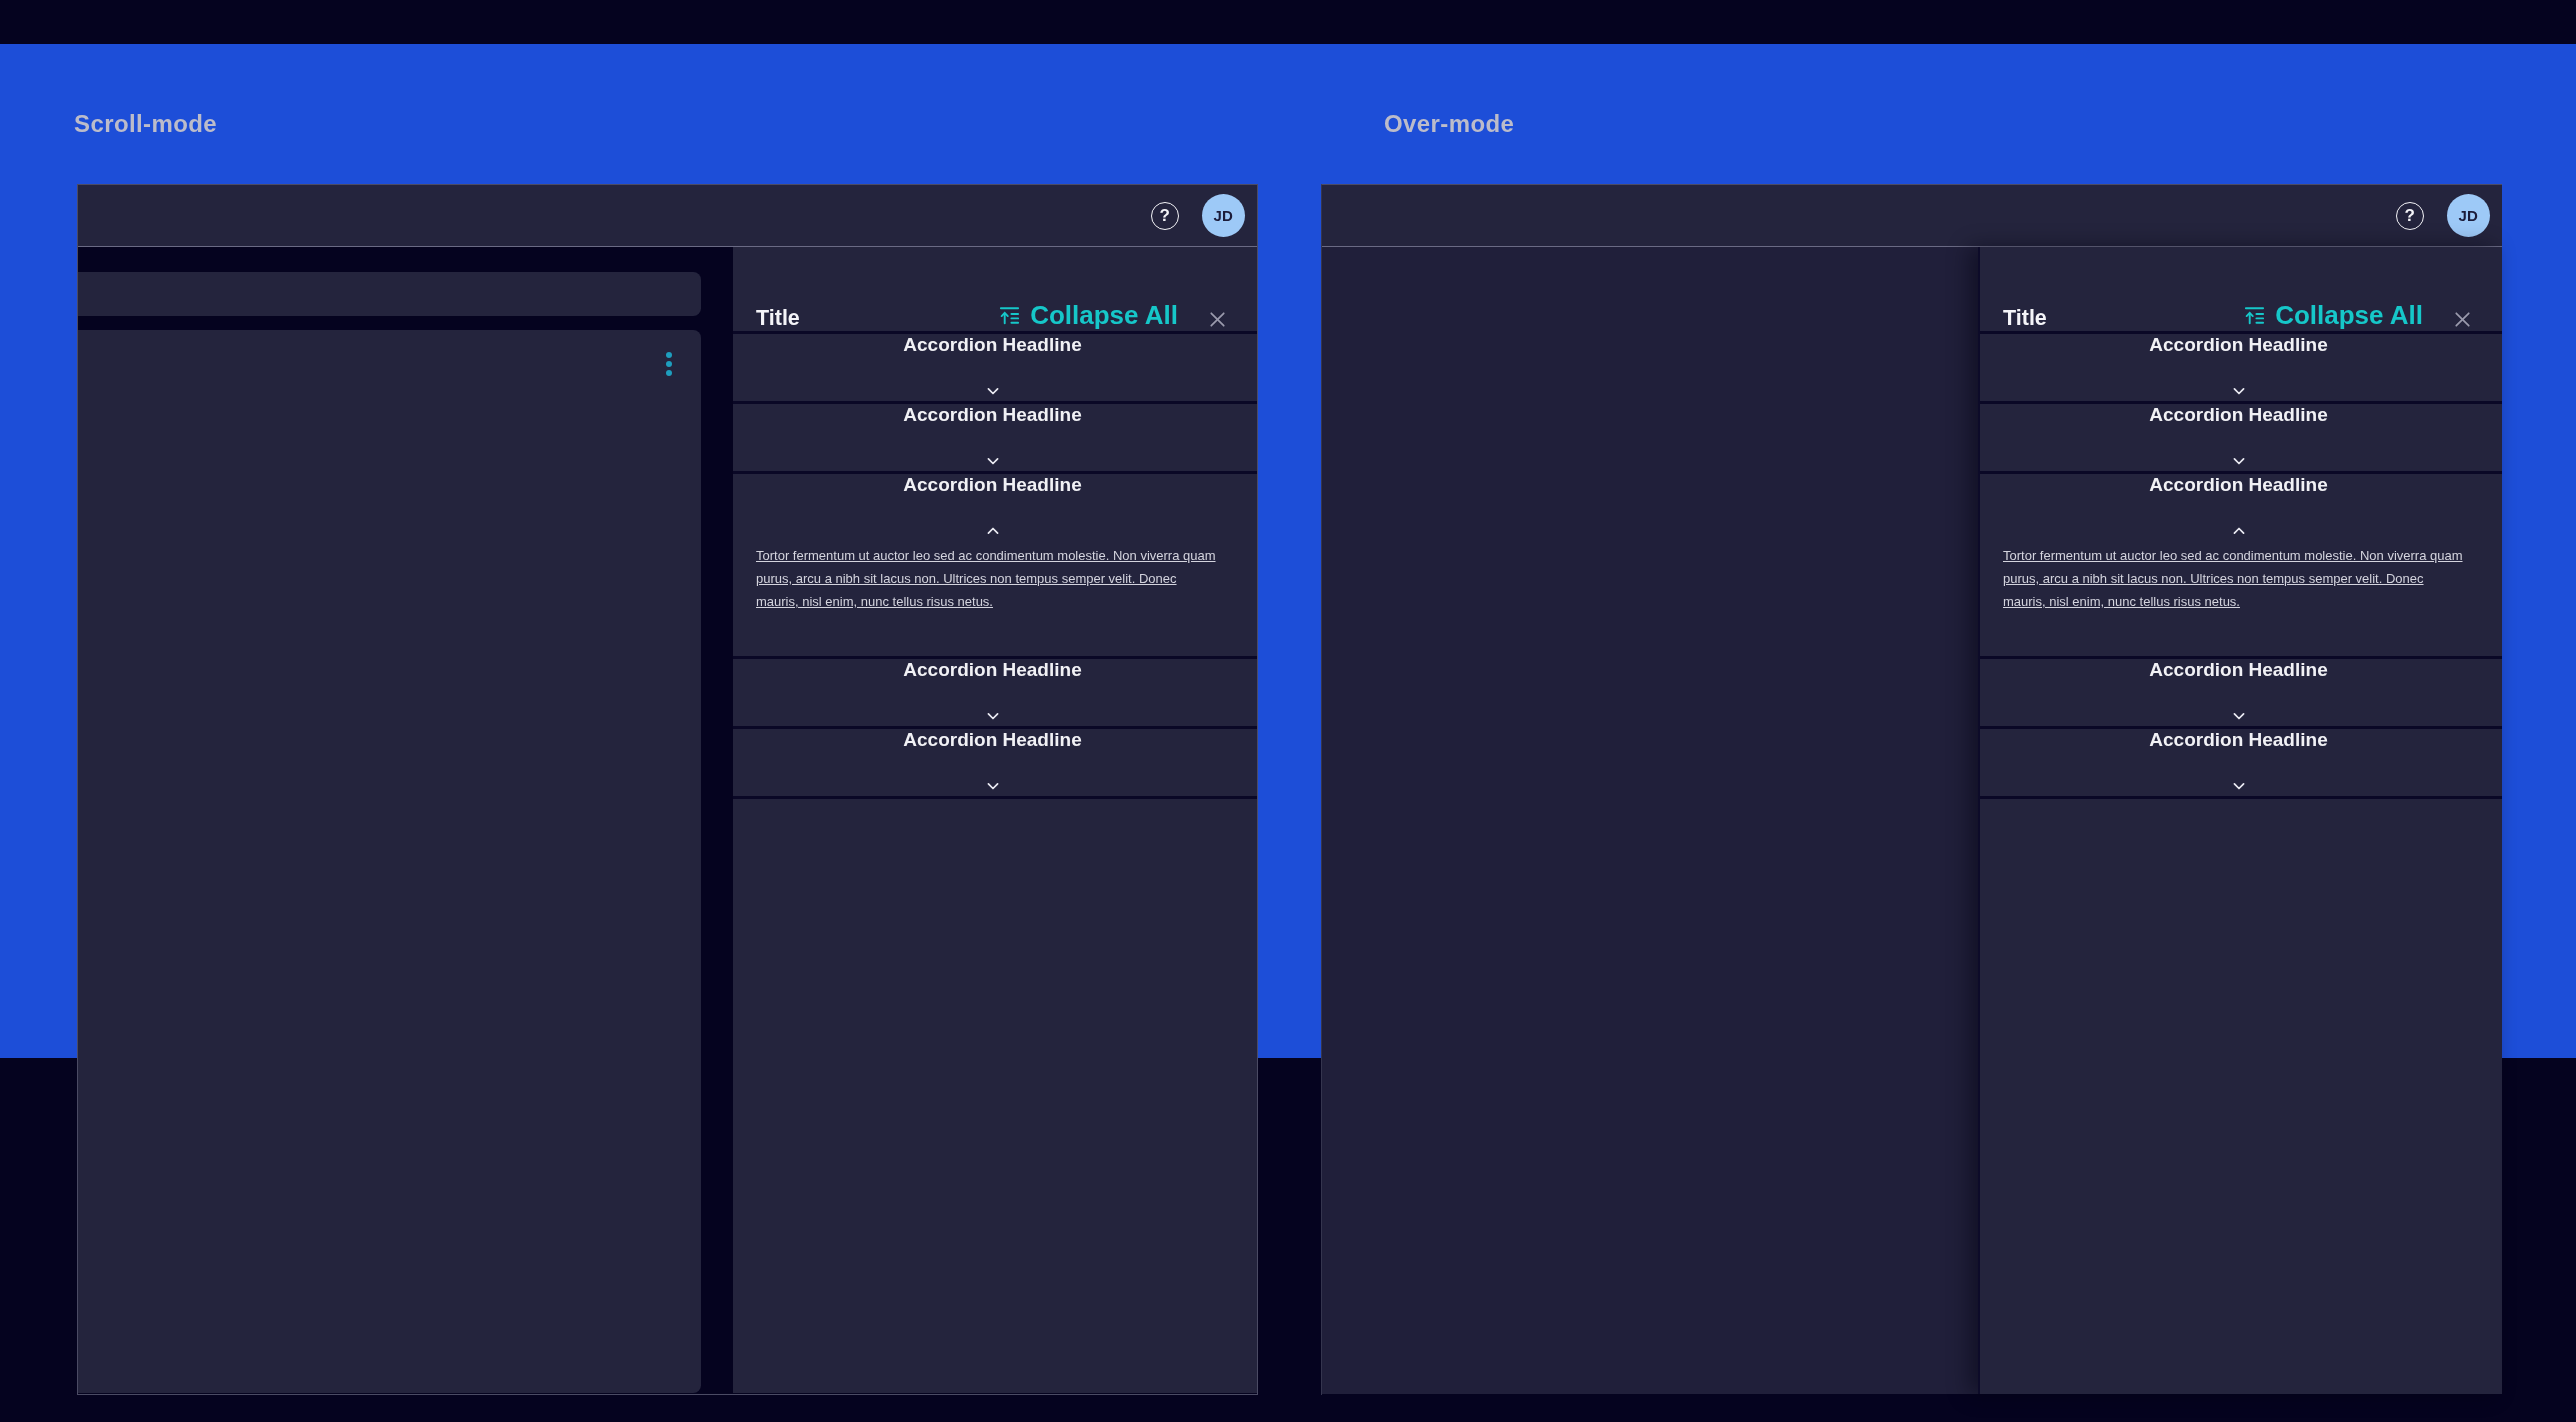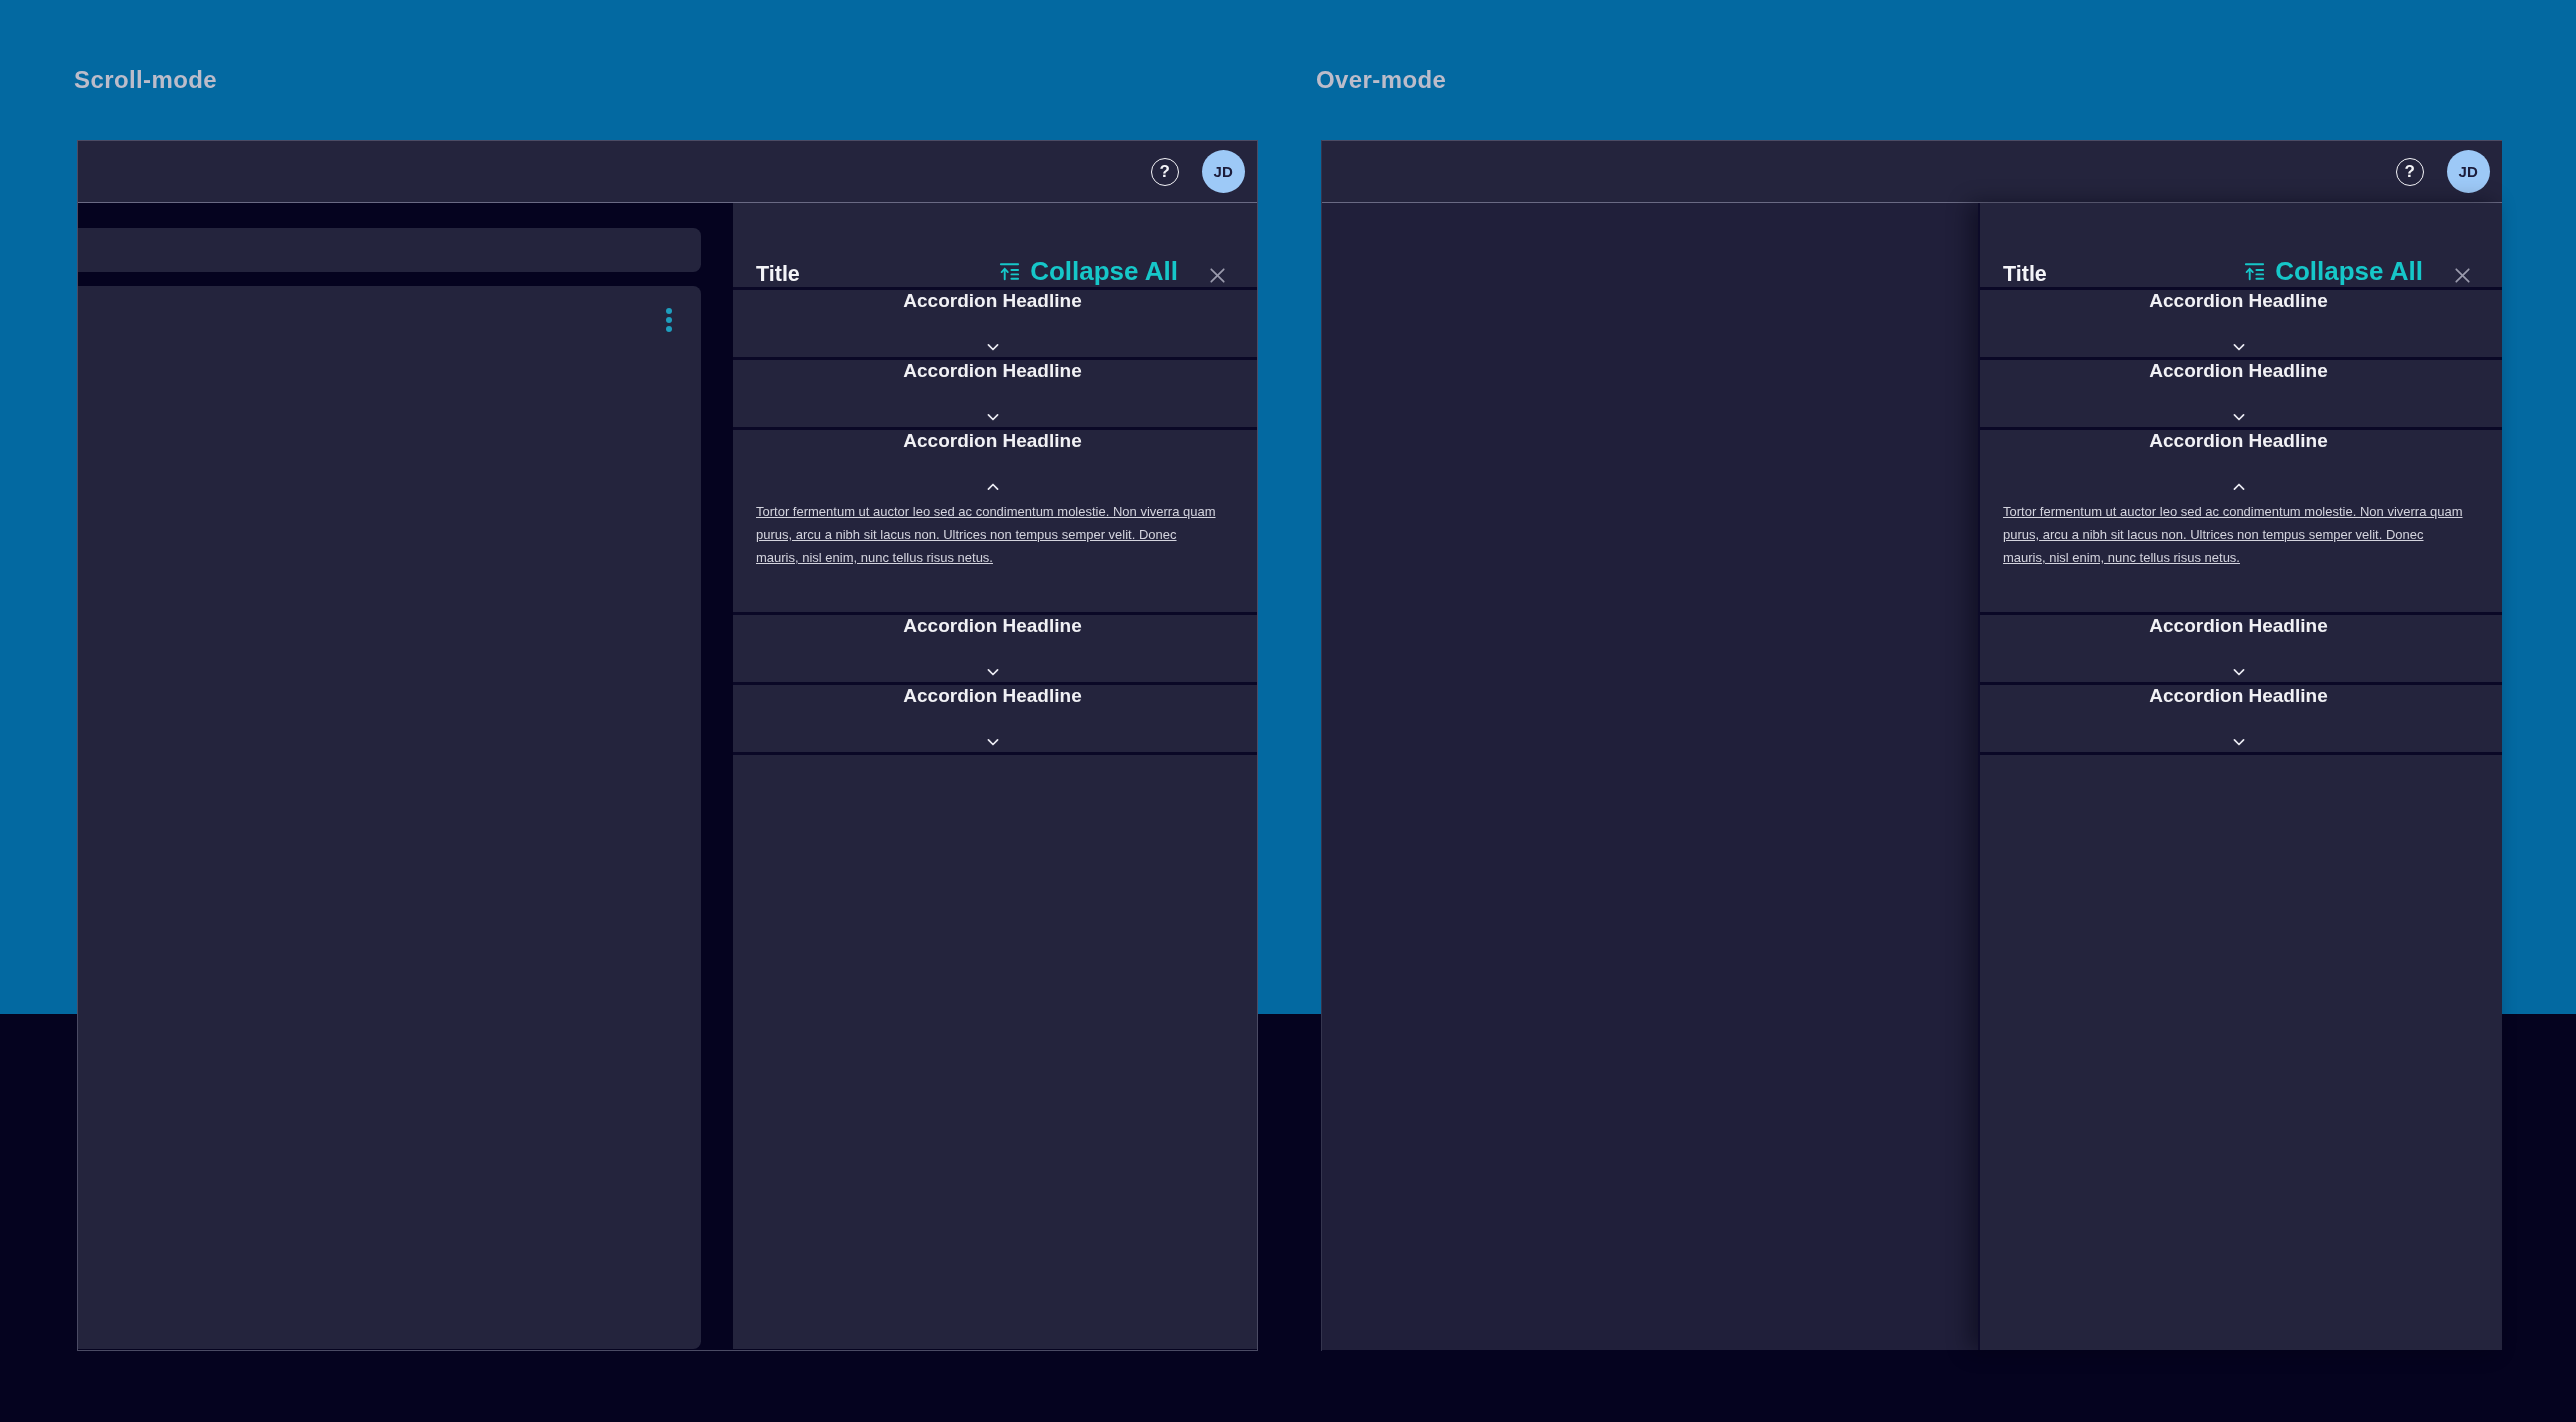--- a/index.html
+++ b/index.html
@@ -1,21 +1,21 @@
 <!DOCTYPE html>
 <html style="font-size:12.3px"><head>
 <meta charset="utf-8">
 <style>
   html,body{margin:0;padding:0;background:#05031f;}
   body{width:2576px;height:1423px;overflow:hidden;font-family:"Liberation Sans",sans-serif;}
-  .page{position:relative;width:2576px;height:1014px;background:#0369a1;}
+  .page{position:relative;width:2576px;height:1014px;background:#1d4ed8;margin-top:44px;}
 
   .mode-label{position:absolute;top:66px;font-size:24px;font-weight:600;color:#bcbcca;letter-spacing:0.4px;}
   .mode-label.left{left:74px;}
-  .mode-label.right{left:1316px;}
+  .mode-label.right{left:1384px;}
 
   
   .window{position:absolute;top:140px;width:1181px;height:1211px;box-sizing:border-box;}
   .window.scroll{left:77px;border:1.5px solid #4b4b64;}
   .window.over{left:1321px;border-top:1.5px solid #4b4b64;border-left:1.5px solid #35354e;}
 
   .appbar{height:61px;background:#24243d;border-bottom:1.5px solid #6a6a84;display:flex;align-items:center;justify-content:flex-end;gap:23px;padding-right:12.3px;box-sizing:content-box;}
   .help-btn{width:26px;height:26px;border:1.9px solid #f4f4f8;border-radius:50%;display:flex;align-items:center;justify-content:center;color:#f4f4f8;font-size:17px;font-weight:600;cursor:pointer;background:transparent;}
   .avatar{width:43px;height:43px;border-radius:50%;background:#9dc9f7;color:#1c1c3a;display:flex;align-items:center;justify-content:center;font-size:15px;font-weight:700;cursor:pointer;}
 

